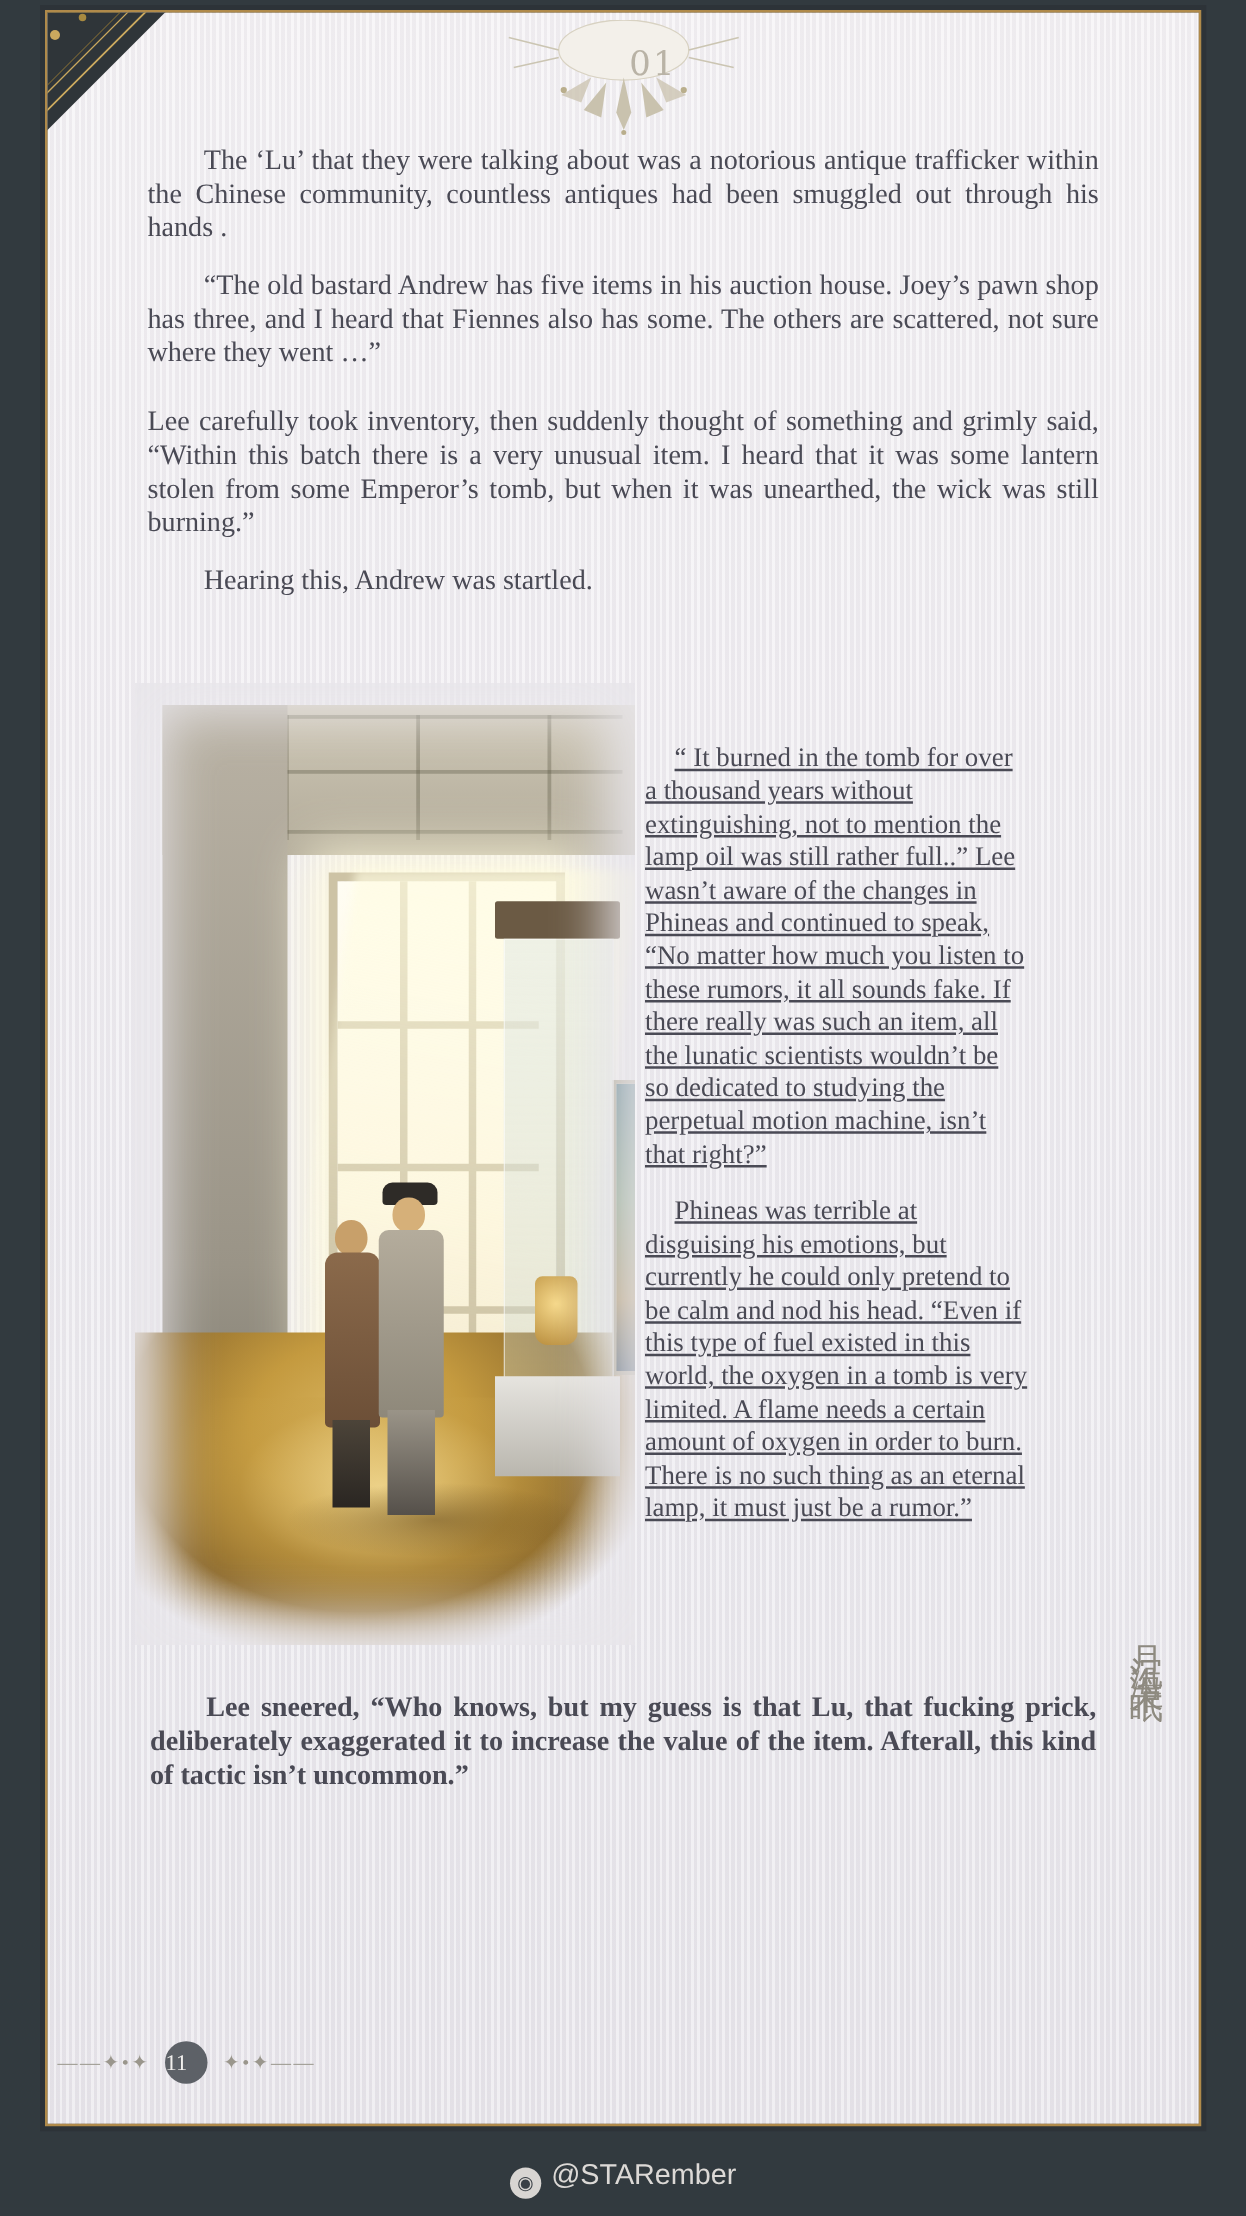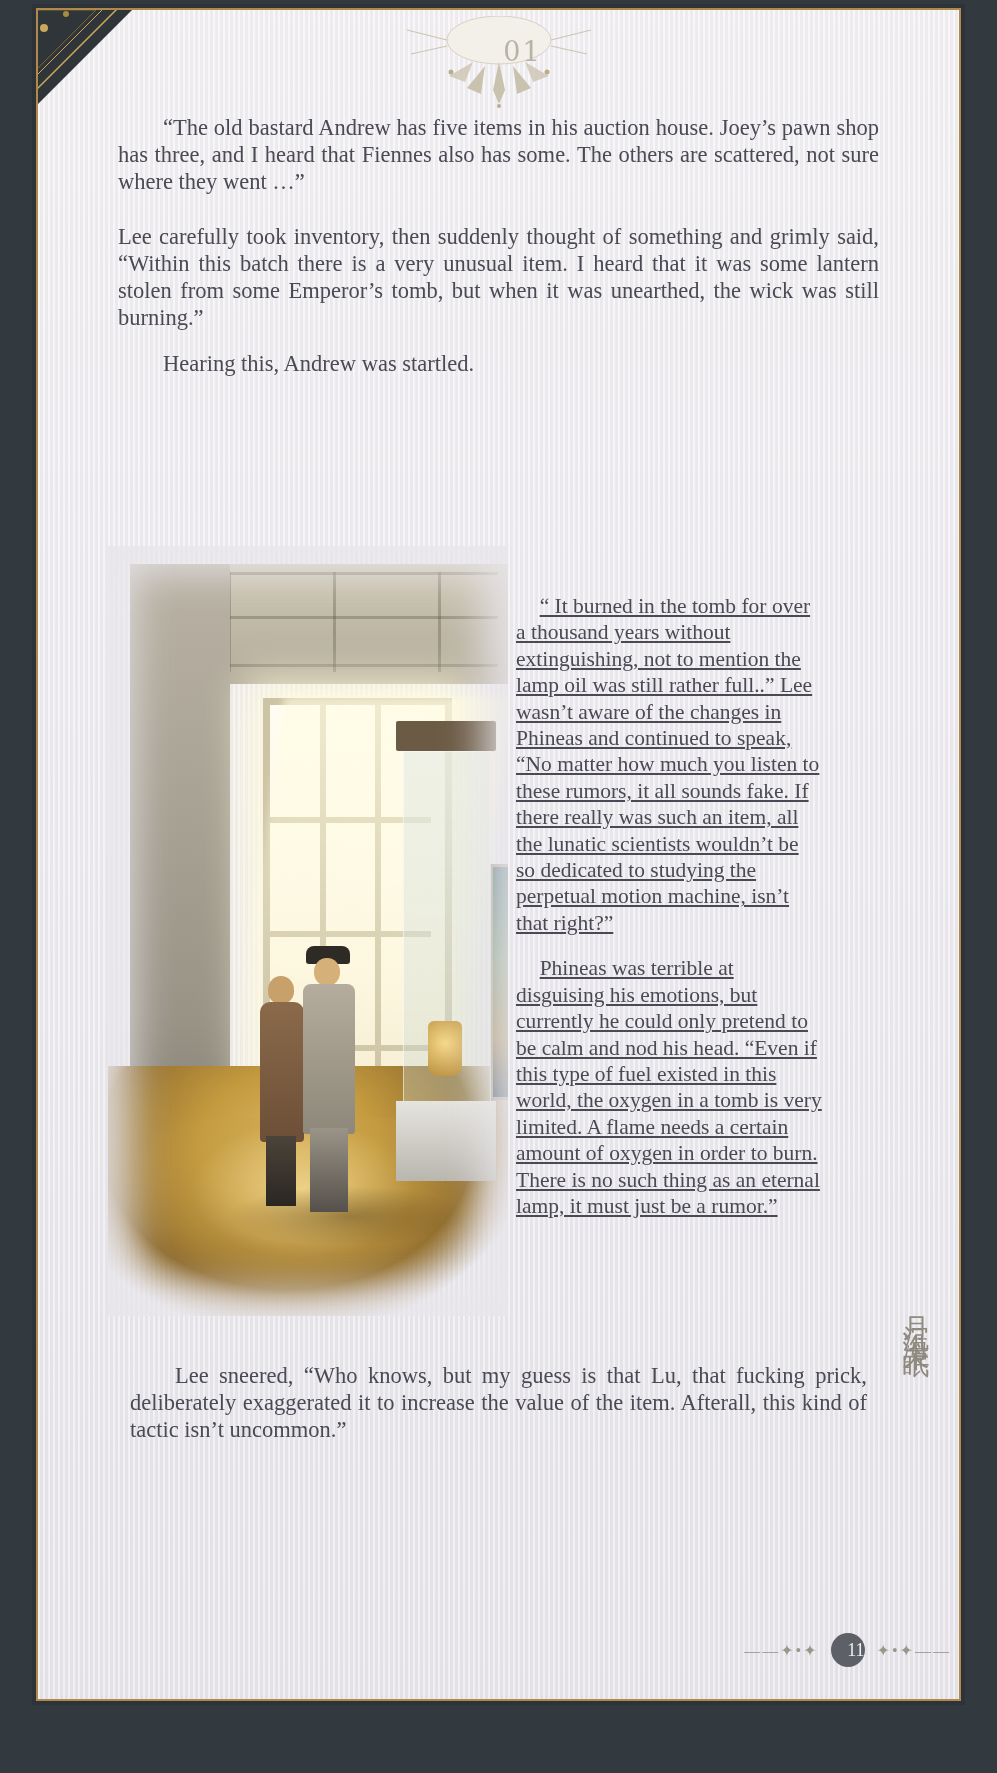--- a/index.html
+++ b/index.html
@@ -60,21 +60,21 @@
   .top-block p.noindent{text-indent:0;margin-top:28px;}
   .right-col{
     left:478px;width:307px;top:583px;
     font-size:21.5px;line-height:26.4px;
     text-align:left;
   }
   .right-col p{margin:0 0 19px 0;text-indent:1.1em;text-decoration:underline;}
   .bottom-block{
     left:80px;right:80px;top:1340px;
   }
-  .bottom-block p{margin:12px;text-indent:2.0em;}
+  .bottom-block p{margin:2px;text-indent:2.0em;font-weight:bold;}
 
   
   .art{
     position:absolute;
     left:70px;top:536px;width:400px;height:770px;
     overflow:hidden;
   }
   .art .floor{
     position:absolute;left:0;bottom:0;width:400px;height:250px;
     background:radial-gradient(ellipse at 45% 30%, #d8b45f 0%, #c49a3f 28%, #8d6a2c 60%, rgba(120,95,45,0.0) 78%);
@@ -150,23 +150,22 @@
     width:48px;
     writing-mode:vertical-rl;
     font-family:"DejaVu Serif", serif;
     font-size:27px;
     color:#8e8a80;
     letter-spacing:9px;
     line-height:34px;
     text-align:center;
   }
   .folio{
-    position:absolute;left:0;right:0;bottom:26px;text-align:right;
+    position:absolute;left:0;right:0;bottom:26px;text-align:left;
     height:40px;
-    margin-left:33px;
   }
   .folio .circle{
     display:inline-block;width:34px;height:34px;border-radius:50%;
     background:#5d6167;color:#f2f0ee;font-size:18px;line-height:34px;
     font-family:"Liberation Serif",serif;vertical-align:middle;
   }
   .folio .orn{display:inline-block;vertical-align:middle;color:#9a968c;font-size:16px;letter-spacing:2px;padding:0 8px;}
   .watermark{
     position:absolute;left:0;right:0;bottom:14px;
     text-align:center;color:#dcd9d6;font-size:23px;
@@ -208,20 +207,21 @@
           <path d="M136 46 L160 60 L144 66 Z" opacity="0.75"></path>
         </g>
         <circle cx="62" cy="56" r="2.5" fill="#b9ae8c"></circle>
         <circle cx="158" cy="56" r="2.5" fill="#b9ae8c"></circle>
         <circle cx="110" cy="90" r="2" fill="#b9ae8c"></circle>
       </svg>
       <div class="num">01</div>
     </div>
 
     <div class="col-text top-block">
+      <p>The ‘Lu’ that they were talking about was a notorious antique trafficker within the Chinese community, countless antiques had been smuggled out through his hands .</p>
       <p>“The old bastard Andrew has five items in his auction house. Joey’s pawn shop has three, and I heard that Fiennes also has some. The others are scattered, not sure where they went …”</p>
       <p class="noindent">Lee carefully took inventory, then suddenly thought of something and grimly said, “Within this batch there is a very unusual item. I heard that it was some lantern stolen from some Emperor’s tomb, but when it was unearthed, the wick was still burning.”</p>
       <p>Hearing this, Andrew was startled.</p>
     </div>
 
     <div class="art">
       <div class="ceiling"></div>
       <div class="ceilgrid">
         <i style="left:0;top:0;width:360px;height:3px;"></i>
         <i style="left:0;top:44px;width:360px;height:3px;"></i>
@@ -275,14 +275,17 @@
     <div class="seal">月沉海未眠</div>
 
     <div class="folio">
       <span class="orn">——✦•✦</span>
       <span class="circle">11</span>
       <span class="orn">✦•✦——</span>
     </div>
 
   </div>
 
+  <div class="watermark">
+    <span class="wb">◉</span><span>@STARember</span>
+  </div>
 
 </div>
 
 </body></html>

